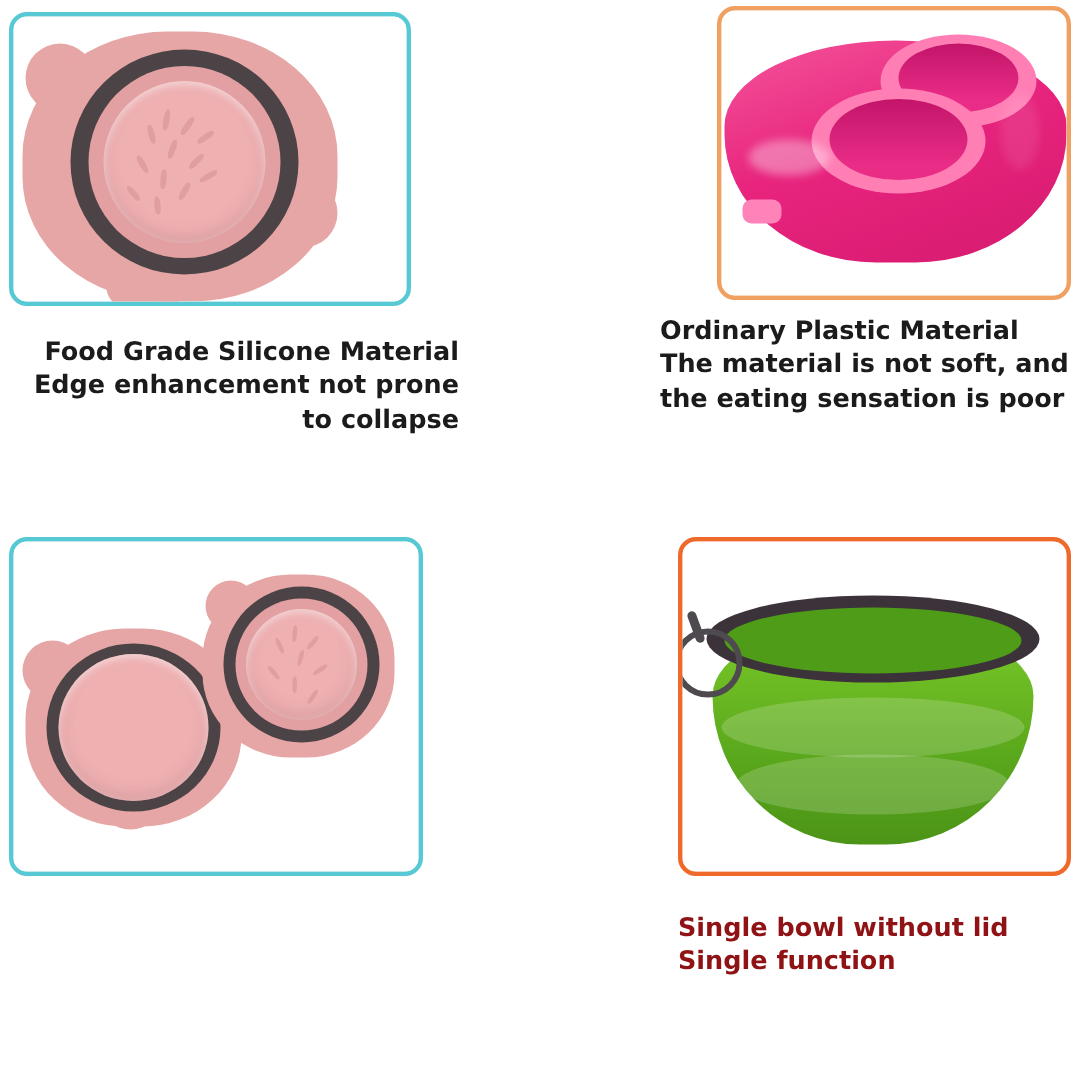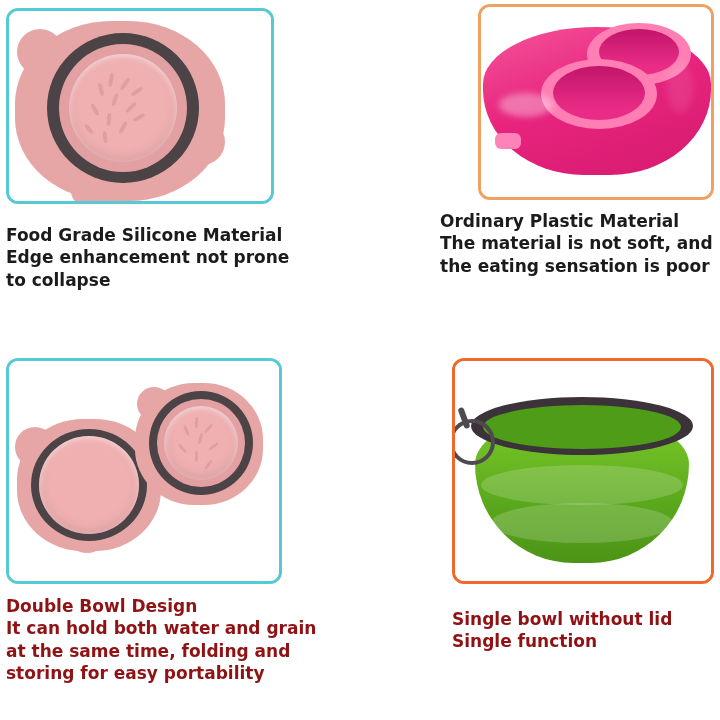--- a/index.html
+++ b/index.html
@@ -151,21 +151,21 @@
     white-space: pre-line;
   }
   .caption.dark {
     color: #1b1b1b;
     font-size: 17px;
   }
   .caption.red {
     color: #8f1214;
     font-size: 17px;
   }
-  .cap-tl { left: 6px;   top: 224px; width: 300px; }
+  .cap-tl { left: 6px;   top: 224px; width: 300px; text-align: right; }
   .cap-tr { left: 440px; top: 210px; width: 290px; }
   .cap-bl { left: 6px;   top: 595px; width: 370px; }
   .cap-br { left: 452px; top: 608px; width: 270px; }
 </style>
 </head>
 <body>
 
 <div class="stage">
 
   <div class="panel tl">
@@ -241,24 +241,20 @@
       <div class="swirl" style="left:198px; top:62px; width:3px; height:11px; transform:rotate(40deg);"></div>
       <div class="swirl" style="left:176px; top:64px; width:3px; height:11px; transform:rotate(-25deg);"></div>
       <div class="swirl" style="left:190px; top:72px; width:3px; height:11px; transform:rotate(15deg);"></div>
       <div class="swirl" style="left:203px; top:80px; width:3px; height:11px; transform:rotate(55deg);"></div>
       <div class="swirl" style="left:172px; top:82px; width:3px; height:11px; transform:rotate(-40deg);"></div>
       <div class="swirl" style="left:186px; top:90px; width:3px; height:11px; transform:rotate(0deg);"></div>
       <div class="swirl" style="left:198px; top:98px; width:3px; height:11px; transform:rotate(35deg);"></div>
     </div>
   </div>
 
-  <div class="caption red cap-bl">Double Bowl Design
-It can hold both water and grain
-at the same time, folding and
-storing for easy portability</div>
 
   <div class="panel br">
     <div class="panel-inner">
       <div class="green-body" style="left:20px; top:52px; width:214px; height:150px;"></div>
       <div class="green-rim" style="left:16px; top:36px; width:222px; height:58px;"></div>
       <div class="green-inner" style="left:28px; top:44px; width:198px; height:44px;"></div>
       <div class="green-band" style="left:26px; top:104px; width:202px; height:40px;"></div>
       <div class="green-band" style="left:36px; top:142px; width:182px; height:40px;"></div>
       <div class="carabiner" style="left:-6px; top:58px; width:38px; height:38px;"></div>
       <div style="position:absolute; left:6px; top:46px; width:6px; height:22px; background:#4f4a50; border-radius:3px; transform:rotate(-20deg);"></div>

